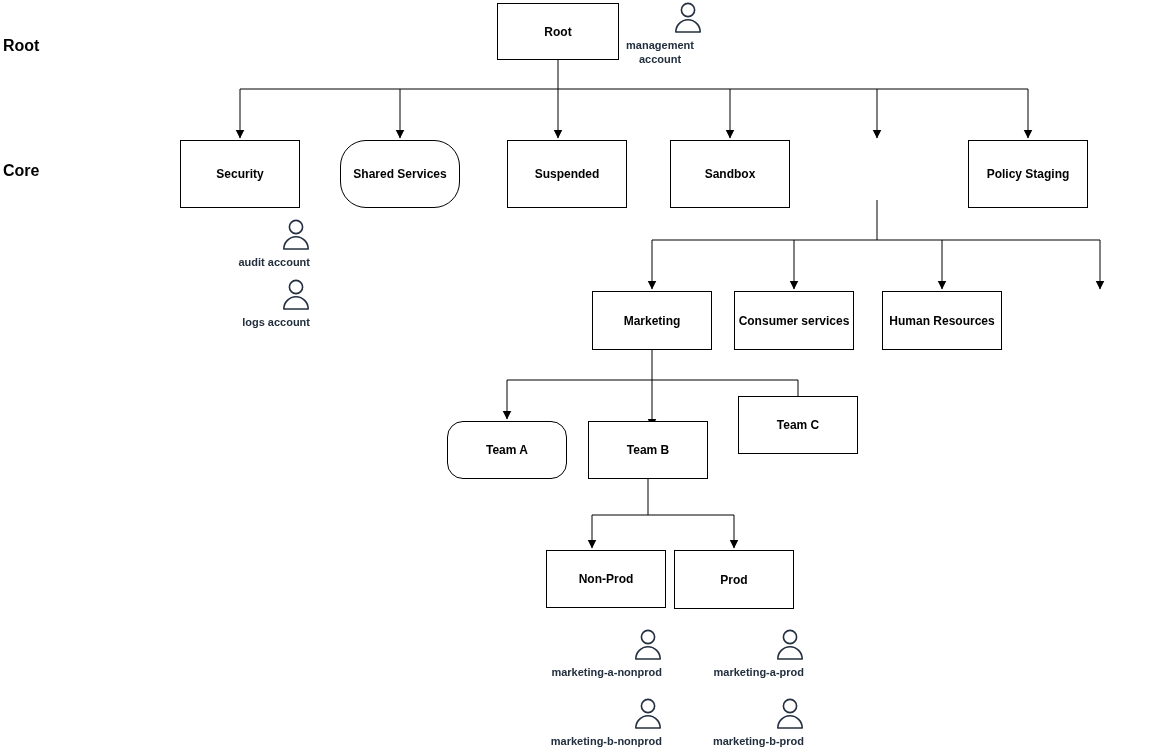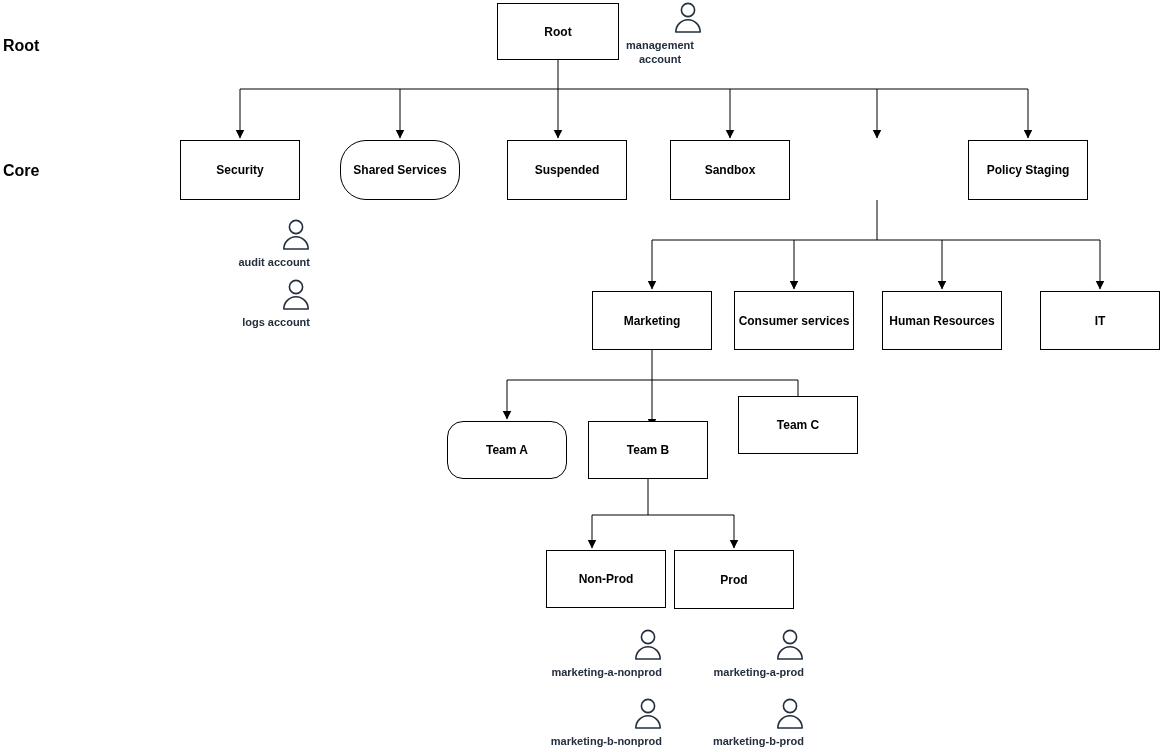--- a/index.html
+++ b/index.html
@@ -22,21 +22,21 @@
     height: 752px;
   }
   #connector-layer path.edge {
     stroke: #000000;
     stroke-width: 1;
     fill: none;
   }
   .node {
     position: absolute;
     width: 120px;
-    height: 60px;
+    height: 68px;
     box-sizing: border-box;
     border: 1px solid #000000;
     background: #ffffff;
     display: flex;
     align-items: center;
     justify-content: center;
     text-align: center;
     font-size: 12px;
     font-weight: bold;
     color: #000000;
@@ -142,23 +142,20 @@
 
   <div class="node" style="left:968px; top:140px;">
     <span>Policy Staging</span>
   </div>
   <div class="node" style="left:734px; top:291px; height:59px;">
     <span>Consumer services</span>
   </div>
   <div class="node" style="left:882px; top:291px; height:59px;">
     <span>Human Resources</span>
   </div>
-  <div class="node" style="left:1040px; top:291px; height:59px;">
-    <span>IT</span>
-  </div>
 
   <div class="node" style="left:447px; top:421px; height:58px;border-radius:16px;">
     <span>Team A</span>
   </div>
   <div class="node" style="left:588px; top:421px; height:58px;">
     <span>Team B</span>
   </div>
   <div class="node" style="left:738px; top:396px; height:58px;">
     <span>Team C</span>
   </div>

